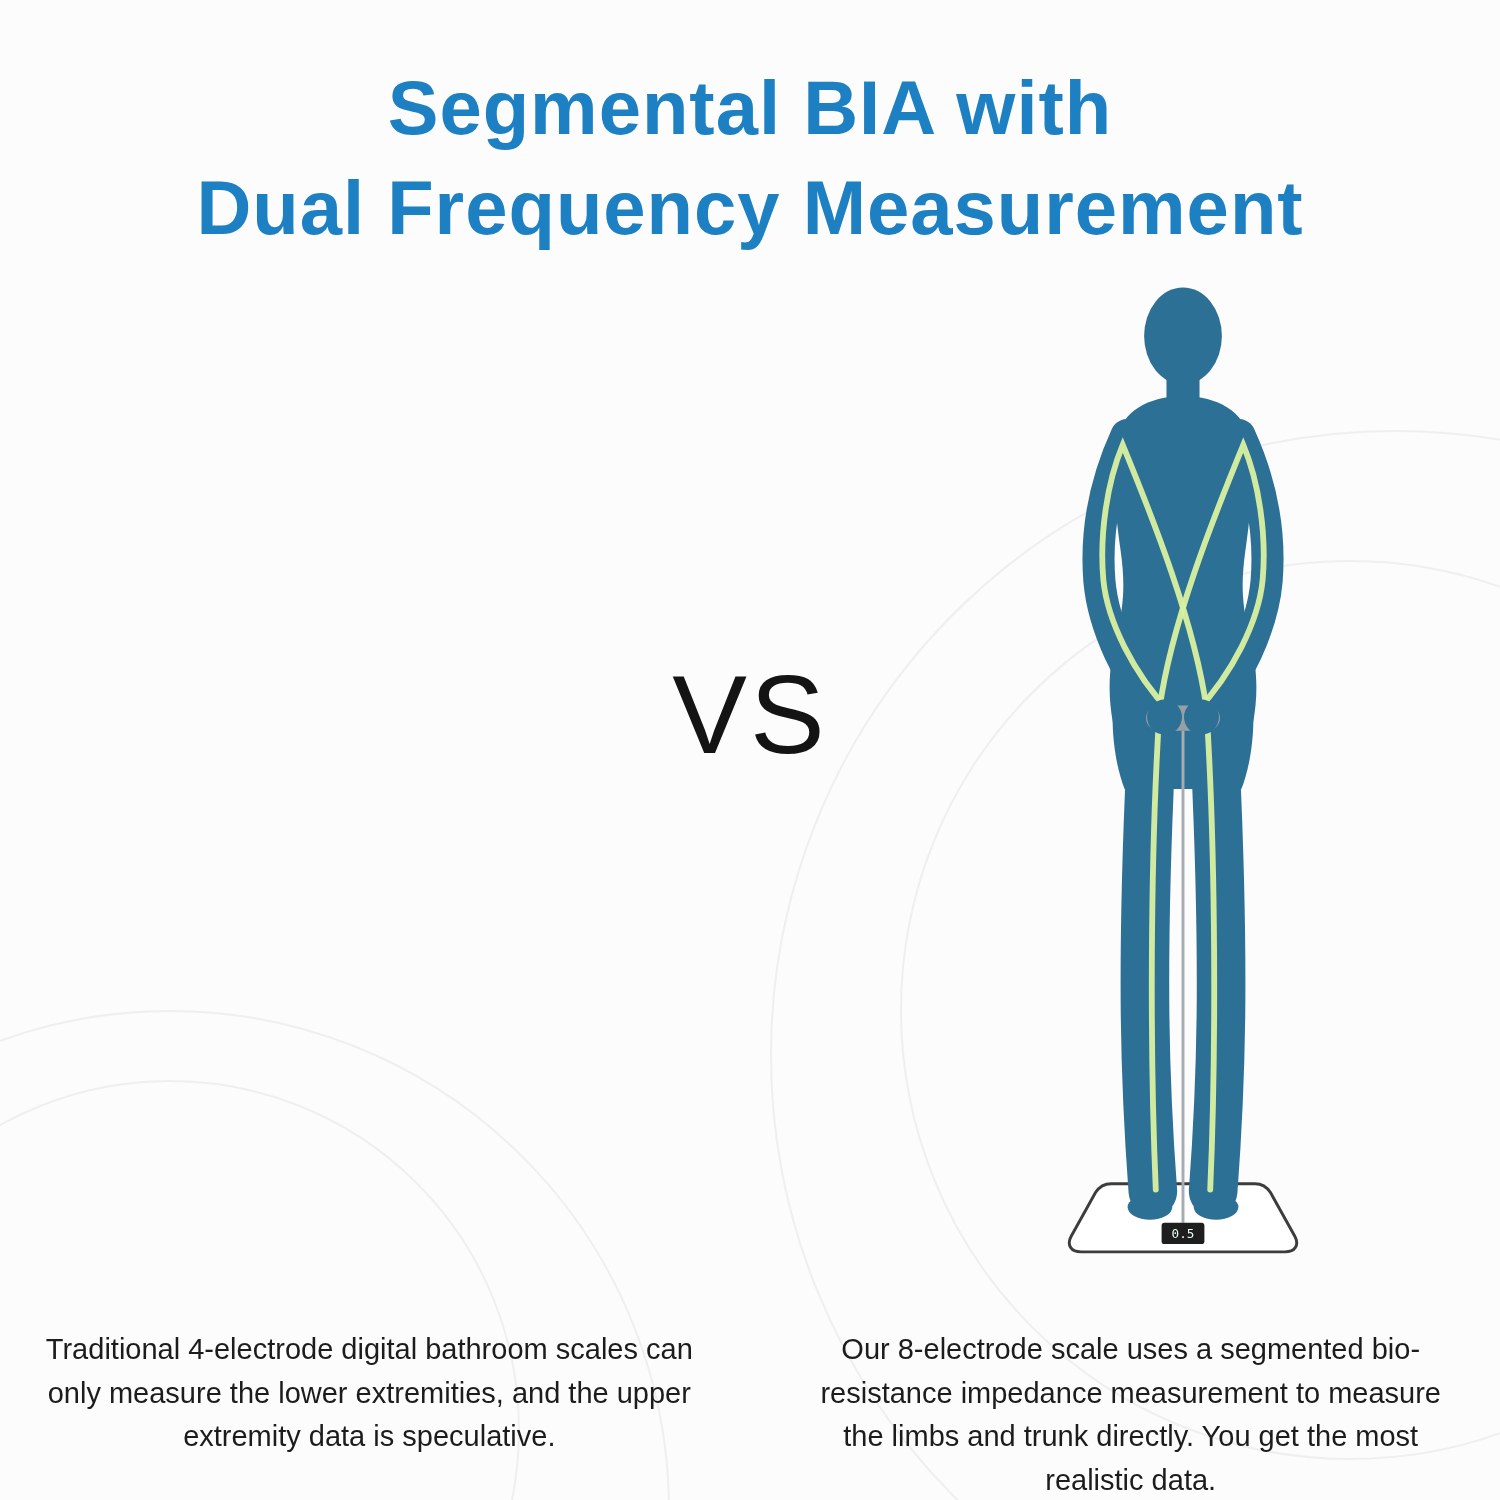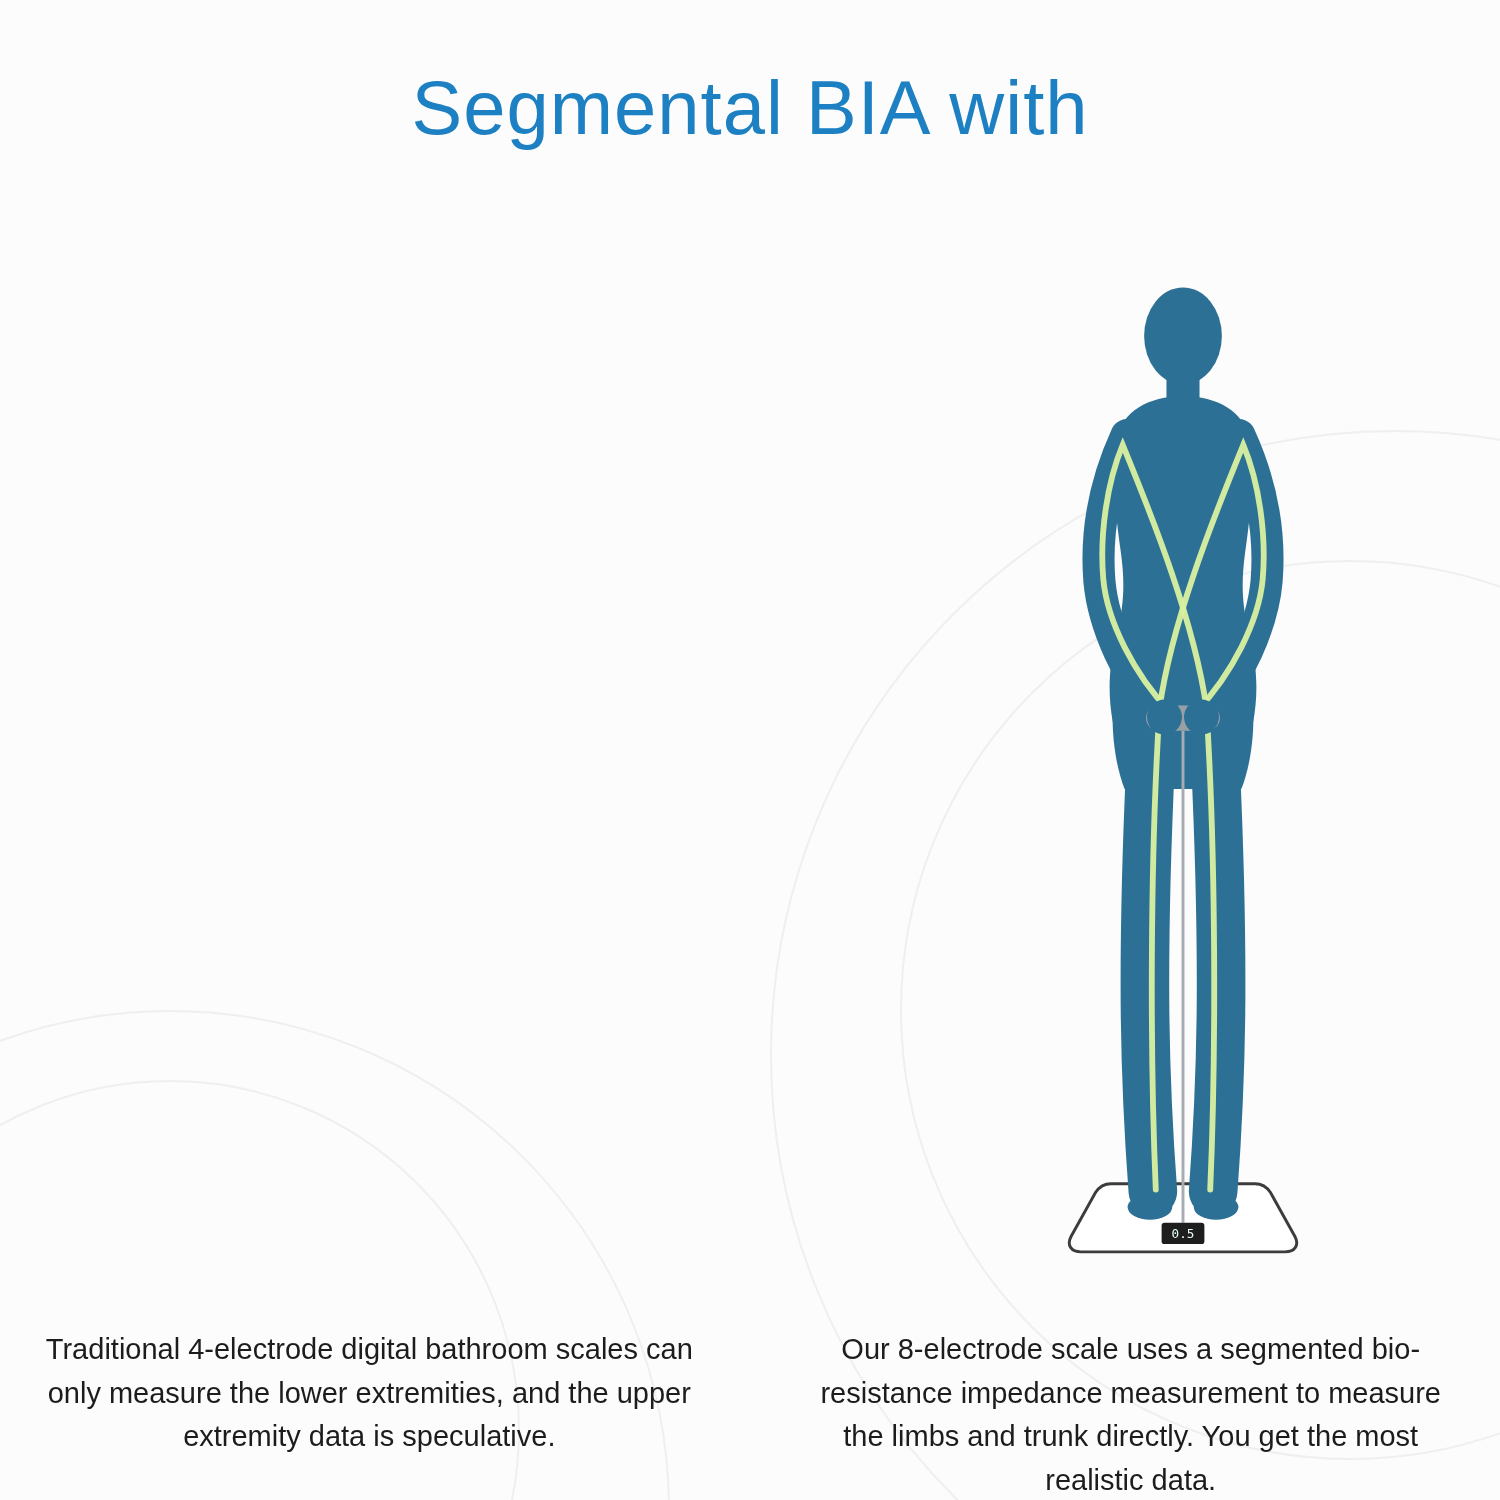--- a/index.html
+++ b/index.html
@@ -34,21 +34,21 @@
   .arc2 { width: 1000px; height: 1000px; left: -330px; top: 1010px; }
   .arc3 { width: 900px;  height: 900px;  right: -300px; top: 560px; }
   .arc4 { width: 1250px; height: 1250px; right: -520px; top: 430px; }
 
   .title {
     margin: 0;
     padding-top: 58px;
     text-align: center;
     color: var(--title-blue);
     font-size: 76px;
-    font-weight: normal;
+    font-weight: bold;
     line-height: 1.32;
     letter-spacing: 1px;
   }
   .title-line { display: block; }
 
   .stage {
     position: absolute;
     top: 250px;
     left: 0;
     right: 0;
@@ -106,25 +106,27 @@
 
 <div class="canvas">
 
   <div class="arc arc1"></div>
   <div class="arc arc2"></div>
   <div class="arc arc3"></div>
   <div class="arc arc4"></div>
 
   <h1 class="title">
     <span class="title-line">Segmental BIA with</span>
+    <span class="title-line">Dual Frequency Measurement</span>
   </h1>
 
   <div class="stage">
 
 
+    <div class="vs">VS</div>
 
     <div class="figure figure-right">
       <svg viewBox="0 0 360 1080" width="350" height="1050">
 
         <path class="scale-plate" d="M106,944 L254,944 C261,944 266,947 270,953 L295,998 C300,1007 295,1014 285,1014 L75,1014 C65,1014 60,1007 65,998 L90,953 C94,947 99,944 106,944 Z"></path>
 
         <g class="fill-sil">
           <ellipse cx="180" cy="72" rx="40" ry="50"></ellipse>
           <rect x="163" y="108" width="34" height="38"></rect>
           <path d="M180,134 C216,134 243,150 248,178 C254,210 250,252 244,294 C240,324 240,346 248,378 C256,410 258,438 252,470 L108,470 C102,438 104,410 112,378 C120,346 120,324 116,294 C110,252 106,210 112,178 C117,150 144,134 180,134 Z"></path>

